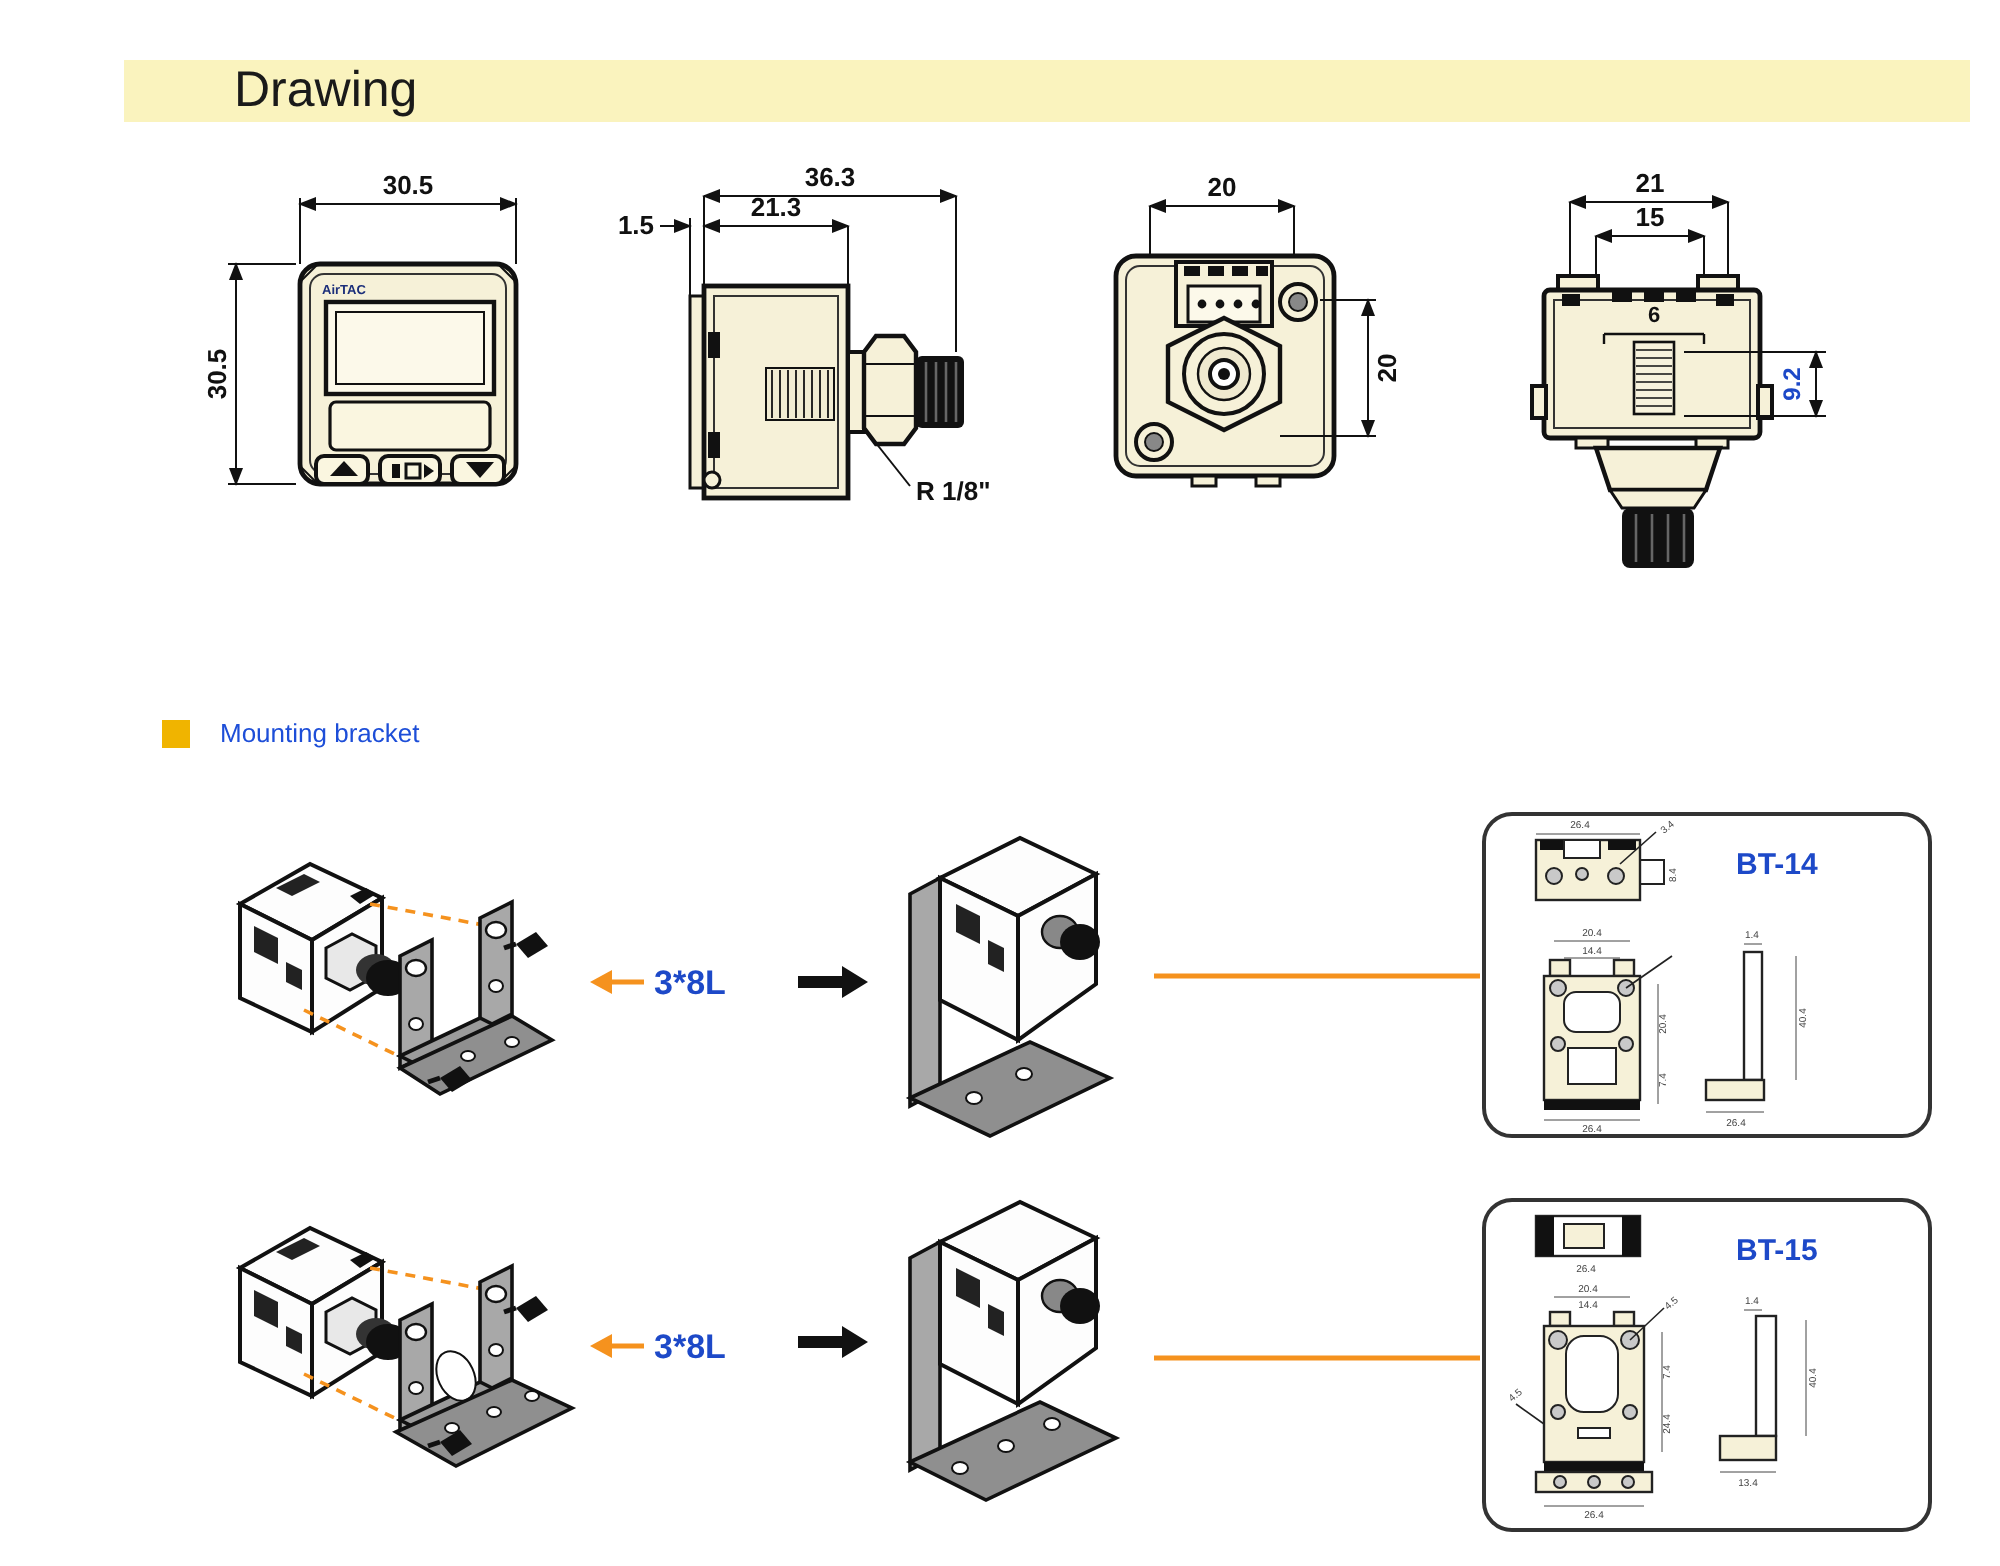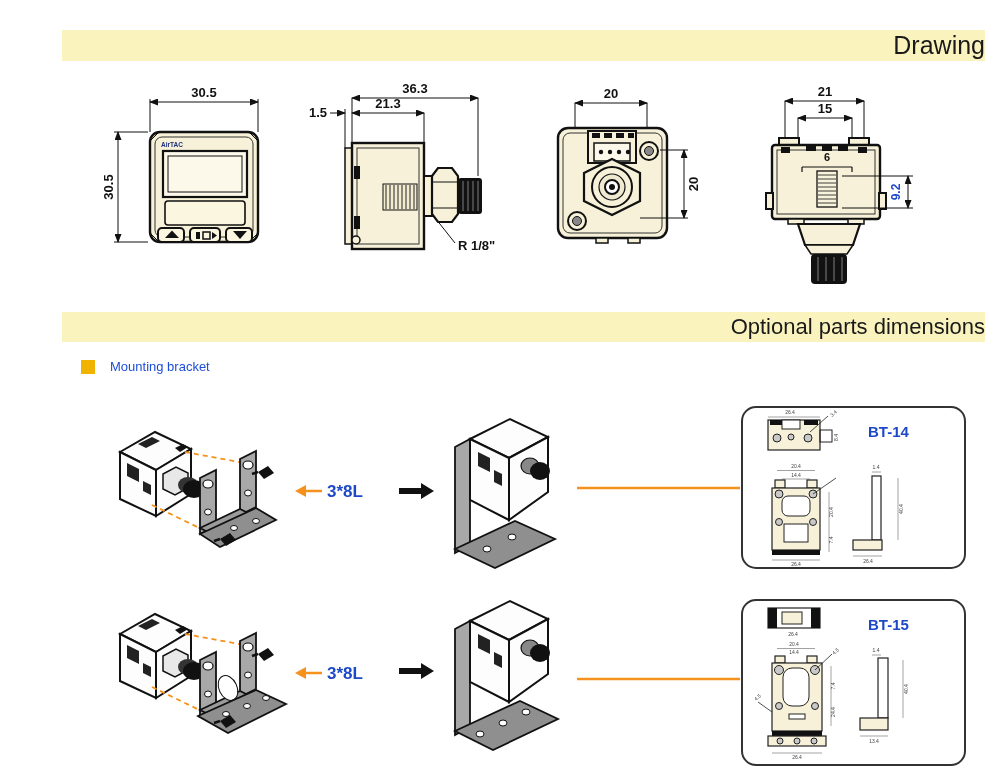--- a/index.html
+++ b/index.html
@@ -1,21 +1,21 @@
 <!DOCTYPE html>
 <html><head>
 <meta charset="utf-8">
 <style>
   html,body{margin:0;padding:0;background:#fff;}
   #page{position:relative;width:1000px;height:783px;background:#ffffff;overflow:hidden;
         font-family:"Liberation Sans",sans-serif;}
   .banner{position:absolute;left:62px;width:923px;background:#FAF3BE;}
   #banner-drawing{top:30px;height:31px;}
   #banner-optional{top:312px;height:30px;}
-  .banner span{display:block;padding-left:55px;color:#1a1a1a;text-align:right;}
+  .banner span{display:block;padding-left:55px;color:#1a1a1a;}
   #banner-drawing span{font-size:25px;line-height:31px;}
   #banner-optional span{font-size:22px;line-height:30px;}
   #legend-bullet{position:absolute;left:81px;top:360px;width:14px;height:14px;background:#F0B400;}
   #legend-label{position:absolute;left:110px;top:360px;font-size:13px;line-height:14px;color:#1d4ed8;}
   svg{position:absolute;left:0;top:0;}
   svg text{font-family:"Liberation Sans",sans-serif;}
   .dim{font-size:13px;font-weight:700;fill:#111;}
   .dim-blue{font-size:12px;font-weight:700;fill:#1D49C8;}
   .tiny{font-size:5px;fill:#444;}
   .model{font-size:15px;font-weight:700;fill:#1D49C8;}
@@ -24,23 +24,20 @@
 </style>
 </head>
 <body>
 
 <div id="page">
 
   <div class="banner" id="banner-drawing">
     <span>Drawing</span>
   </div>
 
-  <div class="banner" id="banner-optional">
-    <span>Optional parts dimensions</span>
-  </div>
 
   <div id="legend-bullet"></div>
   <div id="legend-label">Mounting bracket</div>
 
   <svg width="1000" height="783" viewBox="0 0 1000 783">
     <defs>
       <marker id="arwE" markerWidth="9" markerHeight="7" refX="8" refY="3.5" orient="auto">
         <path d="M0,0 L9,3.5 L0,7 z" fill="#111"></path>
       </marker>
       <marker id="arwS" markerWidth="9" markerHeight="7" refX="1" refY="3.5" orient="auto">

